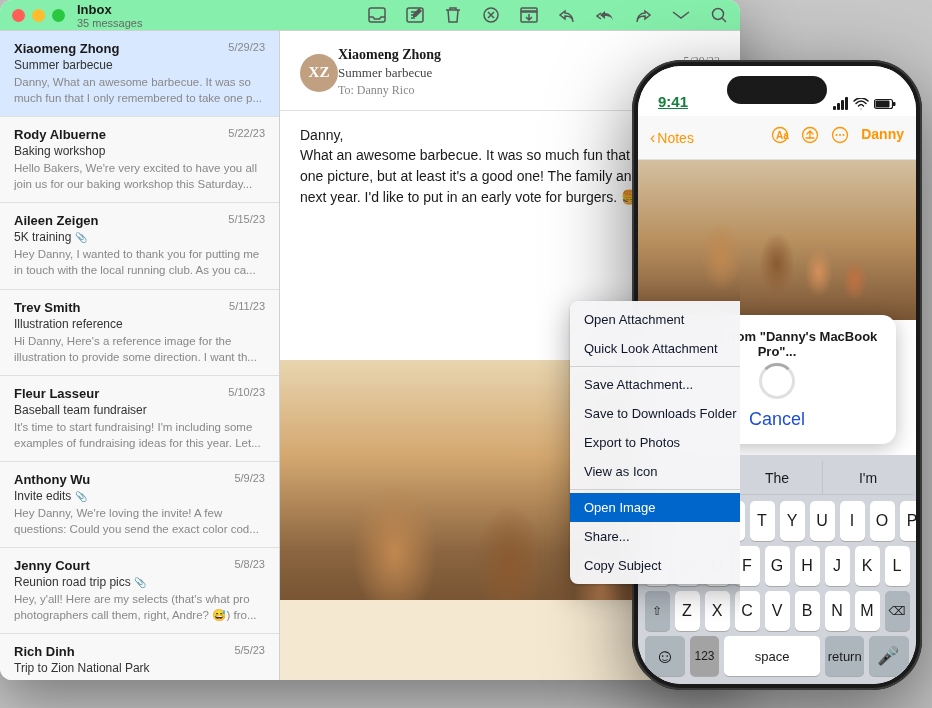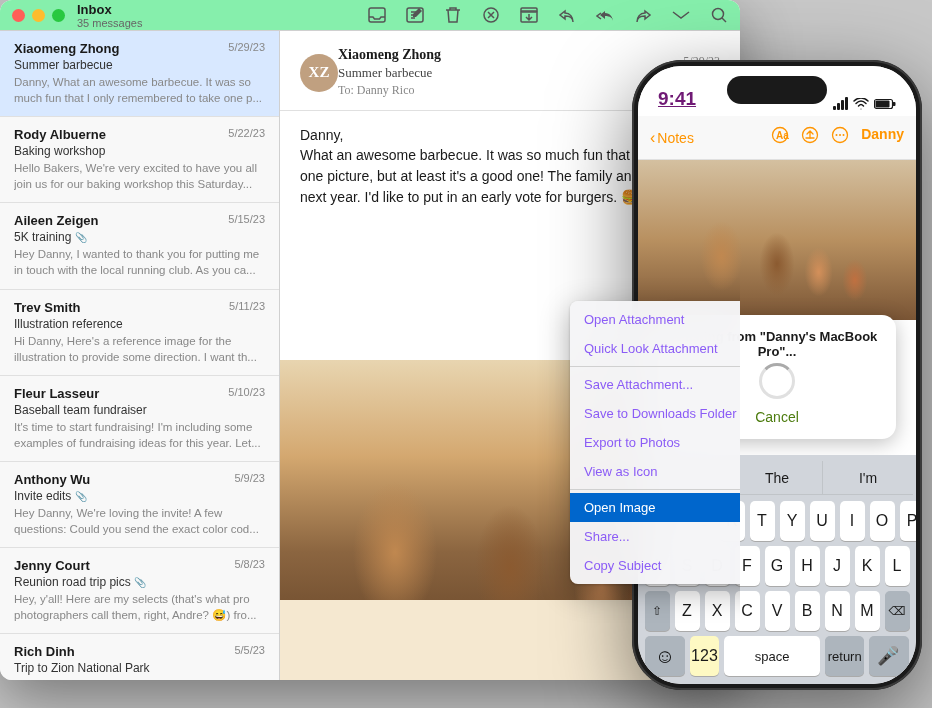--- a/index.html
+++ b/index.html
@@ -259,21 +259,21 @@
       background: rgba(245, 245, 247, 0.97);
       border-radius: 8px;
       box-shadow: 0 8px 30px rgba(0,0,0,0.3), 0 1px 3px rgba(0,0,0,0.2);
       padding: 4px 0;
       z-index: 100;
       backdrop-filter: blur(20px);
     }
     .context-menu-item {
       padding: 7px 14px;
       font-size: 13px;
-      color: #8b5cf6;
+      color: #0f172a;
       cursor: pointer;
       display: flex;
       align-items: center;
       justify-content: space-between;
     }
     .context-menu-item.highlighted {
       background: #0066cc;
       color: #fff;
     }
     .context-menu-divider {
@@ -306,23 +306,23 @@
     .iphone-notch-area {
       height: 50px;
       background: #fff;
       display: flex;
       align-items: flex-end;
       justify-content: space-between;
       padding: 0 20px 6px;
       flex-shrink: 0;
     }
     .iphone-time {
-      font-size: 19px;
+      font-size: 15px;
       font-weight: 600;
-      color: #701a75;
+      color: #15803d;
       text-decoration: underline;
     }
     .iphone-status-icons {
       display: flex;
       gap: 5px;
       align-items: center;
     }
     .iphone-dynamic-island {
       position: absolute;
       top: 10px;
@@ -424,22 +424,22 @@
     .paste-spinner {
       width: 36px; height: 36px;
       border: 3px solid #e0e0e0;
       border-top-color: #aaa;
       border-radius: 50%;
       margin: 0 auto 10px;
     }
     .paste-cancel {
       display: block;
       text-align: center;
-      font-size: 14px;
-      color: #4d7c0f;
+      font-size: 18px;
+      color: #1d4ed8;
       cursor: pointer;
       font-weight: 500;
     }
 
     
     .iphone-keyboard {
       background: #d1d5db;
       flex-shrink: 0;
       padding: 6px 3px 8px;
     }
@@ -490,22 +490,22 @@
     .key.space {
       flex: 5;
       font-size: 13px;
     }
     .key.return {
       background: #adb5bd;
       font-size: 13px;
       flex: 2;
     }
     .key.nums {
-      background: #fef9c3;
-      font-size: 16px;
+      background: #a3a3a3;
+      font-size: 12px;
       flex: 1.5;
     }
     .keyboard-bottom-row {
       display: flex;
       justify-content: space-between;
       align-items: center;
       padding: 0 4px;
       gap: 5px;
     }
     .keyboard-emoji {

